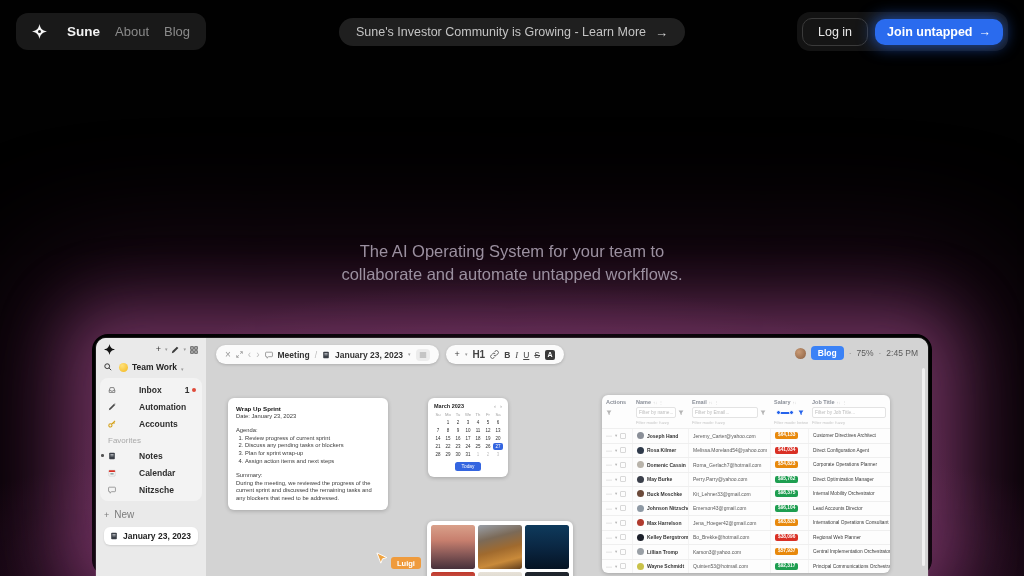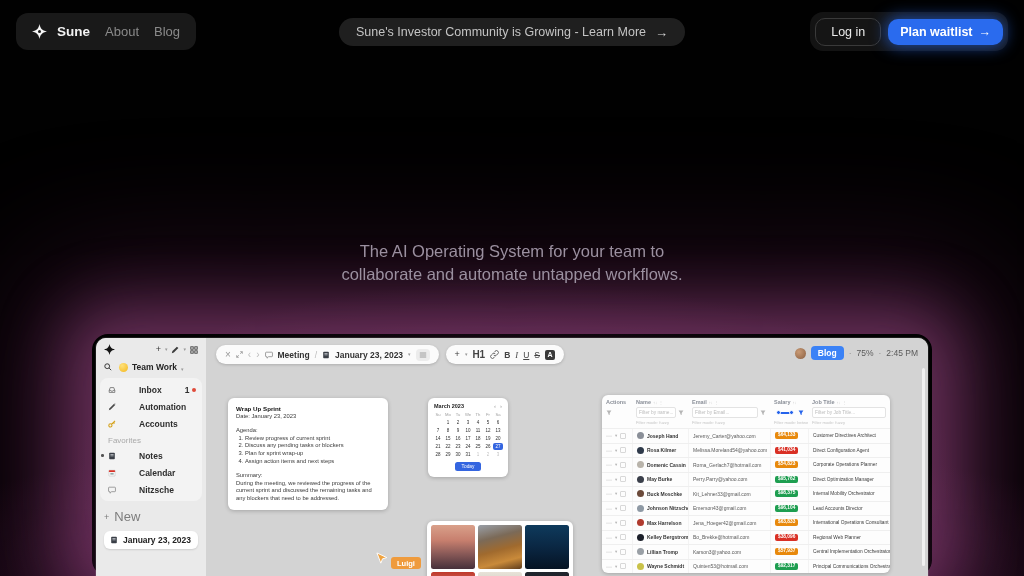--- a/index.html
+++ b/index.html
@@ -8,21 +8,21 @@
   
   .bg-glow{position:absolute;inset:0;pointer-events:none;
     background:
       radial-gradient(62% 48% at 50% 82%, rgba(146,58,126,.38), rgba(0,0,0,0) 70%),
       radial-gradient(90% 40% at 50% 104%, rgba(120,40,105,.45), rgba(0,0,0,0) 75%);}
   .halo{position:absolute;left:92px;top:334px;width:840px;height:242px;border-radius:16px;
     box-shadow:0 0 65px 28px rgba(198,96,172,.42), 0 0 140px 70px rgba(140,50,115,.28);}
   
   .nav-left{position:absolute;left:16px;top:13px;height:37px;display:flex;align-items:center;gap:15px;
     background:#191919;border-radius:12px;padding:0 16px;}
-  .brand{display:flex;align-items:center;gap:10px;}
+  .brand{display:flex;align-items:center;gap:20px;}
   .brand-name{color:#f2f2f2;font-size:13.5px;font-weight:700;}
   .nav-link{color:#8a8a8a;font-size:13px;text-decoration:none;}
   .nav-banner{position:absolute;left:50%;top:18px;transform:translateX(-50%);height:28px;display:flex;
     align-items:center;gap:9px;background:#1f1f1f;border-radius:999px;padding:0 17px;color:#c4c4c4;font-size:12.5px;white-space:nowrap;}
   .nav-banner .arr{color:#d8d8d8;font-size:13px;}
   .nav-right{position:absolute;right:16px;top:12px;height:39px;display:flex;align-items:center;gap:7px;
     background:#131313;border-radius:13px;padding:0 5px;}
   .btn-login{background:#151515;border:1px solid #3a3a3a;color:#eaeaea;font-size:12.5px;border-radius:10px;
     padding:6px 15px;cursor:pointer;font-family:inherit;}
   .btn-join{background:#2a6bee;border:none;color:#fff;font-size:12.5px;font-weight:700;border-radius:10px;
@@ -49,21 +49,21 @@
   .sb-group{margin:1px 4px 0 4px;background:#f3f3f3;border-radius:8px;padding:3px 4px;}
   .sb-item{display:flex;align-items:center;gap:23px;height:17px;padding:0 4px;border-radius:5px;position:relative;}
   .sb-item .lbl{font-size:8.5px;font-weight:700;color:#2e2e2e;}
   .sb-item .right{margin-left:auto;display:flex;align-items:center;gap:3px;}
   .badge-n{font-size:8.5px;font-weight:700;color:#2e2e2e;}
   .reddot{width:4px;height:4px;border-radius:50%;background:#e04b3a;}
   .sec-lbl{font-size:8px;color:#a9a9a9;padding:4px 4px 2px 4px;}
   .notes-dot{position:absolute;left:-3px;top:7px;width:2.5px;height:2.5px;border-radius:50%;background:#555;}
   .sb-lower{padding:8px 8px 0 8px;}
   .new-row{display:flex;align-items:center;gap:5px;color:#7c7c7c;margin-bottom:7px;}
-  .new-row .lbl{font-size:13px;color:#7c7c7c;}
+  .new-row .lbl{font-size:10px;color:#7c7c7c;}
   .active-doc{display:flex;align-items:center;gap:5px;height:18px;background:#fff;border-radius:6px;
     padding:0 6px;box-shadow:0 1px 2px rgba(0,0,0,.12);}
   .active-doc .lbl{font-size:8.5px;font-weight:700;color:#222;white-space:nowrap;}
   
   .canvas{position:relative;flex:1;background:#d3d3d3;}
   .pill{background:#fbfbfb;border-radius:999px;height:19px;display:flex;align-items:center;gap:5px;
     padding:0 9px;box-shadow:0 1px 3px rgba(0,0,0,.18);font-size:8.5px;color:#555;white-space:nowrap;}
   .doc-toolbar{position:absolute;left:10px;top:7px;display:flex;gap:7px;}
   .tb-x{color:#9a9a9a;font-size:10px;}
   .tb-nav{color:#bdbdbd;font-size:10px;}
@@ -165,21 +165,21 @@
   </div>
 
   <div class="nav-banner">
     <span>Sune's Investor Community is Growing - Learn More</span>
     <span class="arr">→</span>
   </div>
 
   <div class="nav-right">
     <button class="btn-login">Log in</button>
     <button class="btn-join">
-      <span>Plan waitlist</span>
+      <span>Join untapped</span>
       <span>→</span>
     </button>
   </div>
 
   <div class="hero-sub">
     <div>The AI Operating System for your team to</div>
     <div>collaborate and automate untapped workflows.</div>
   </div>
 
   <div class="window">

